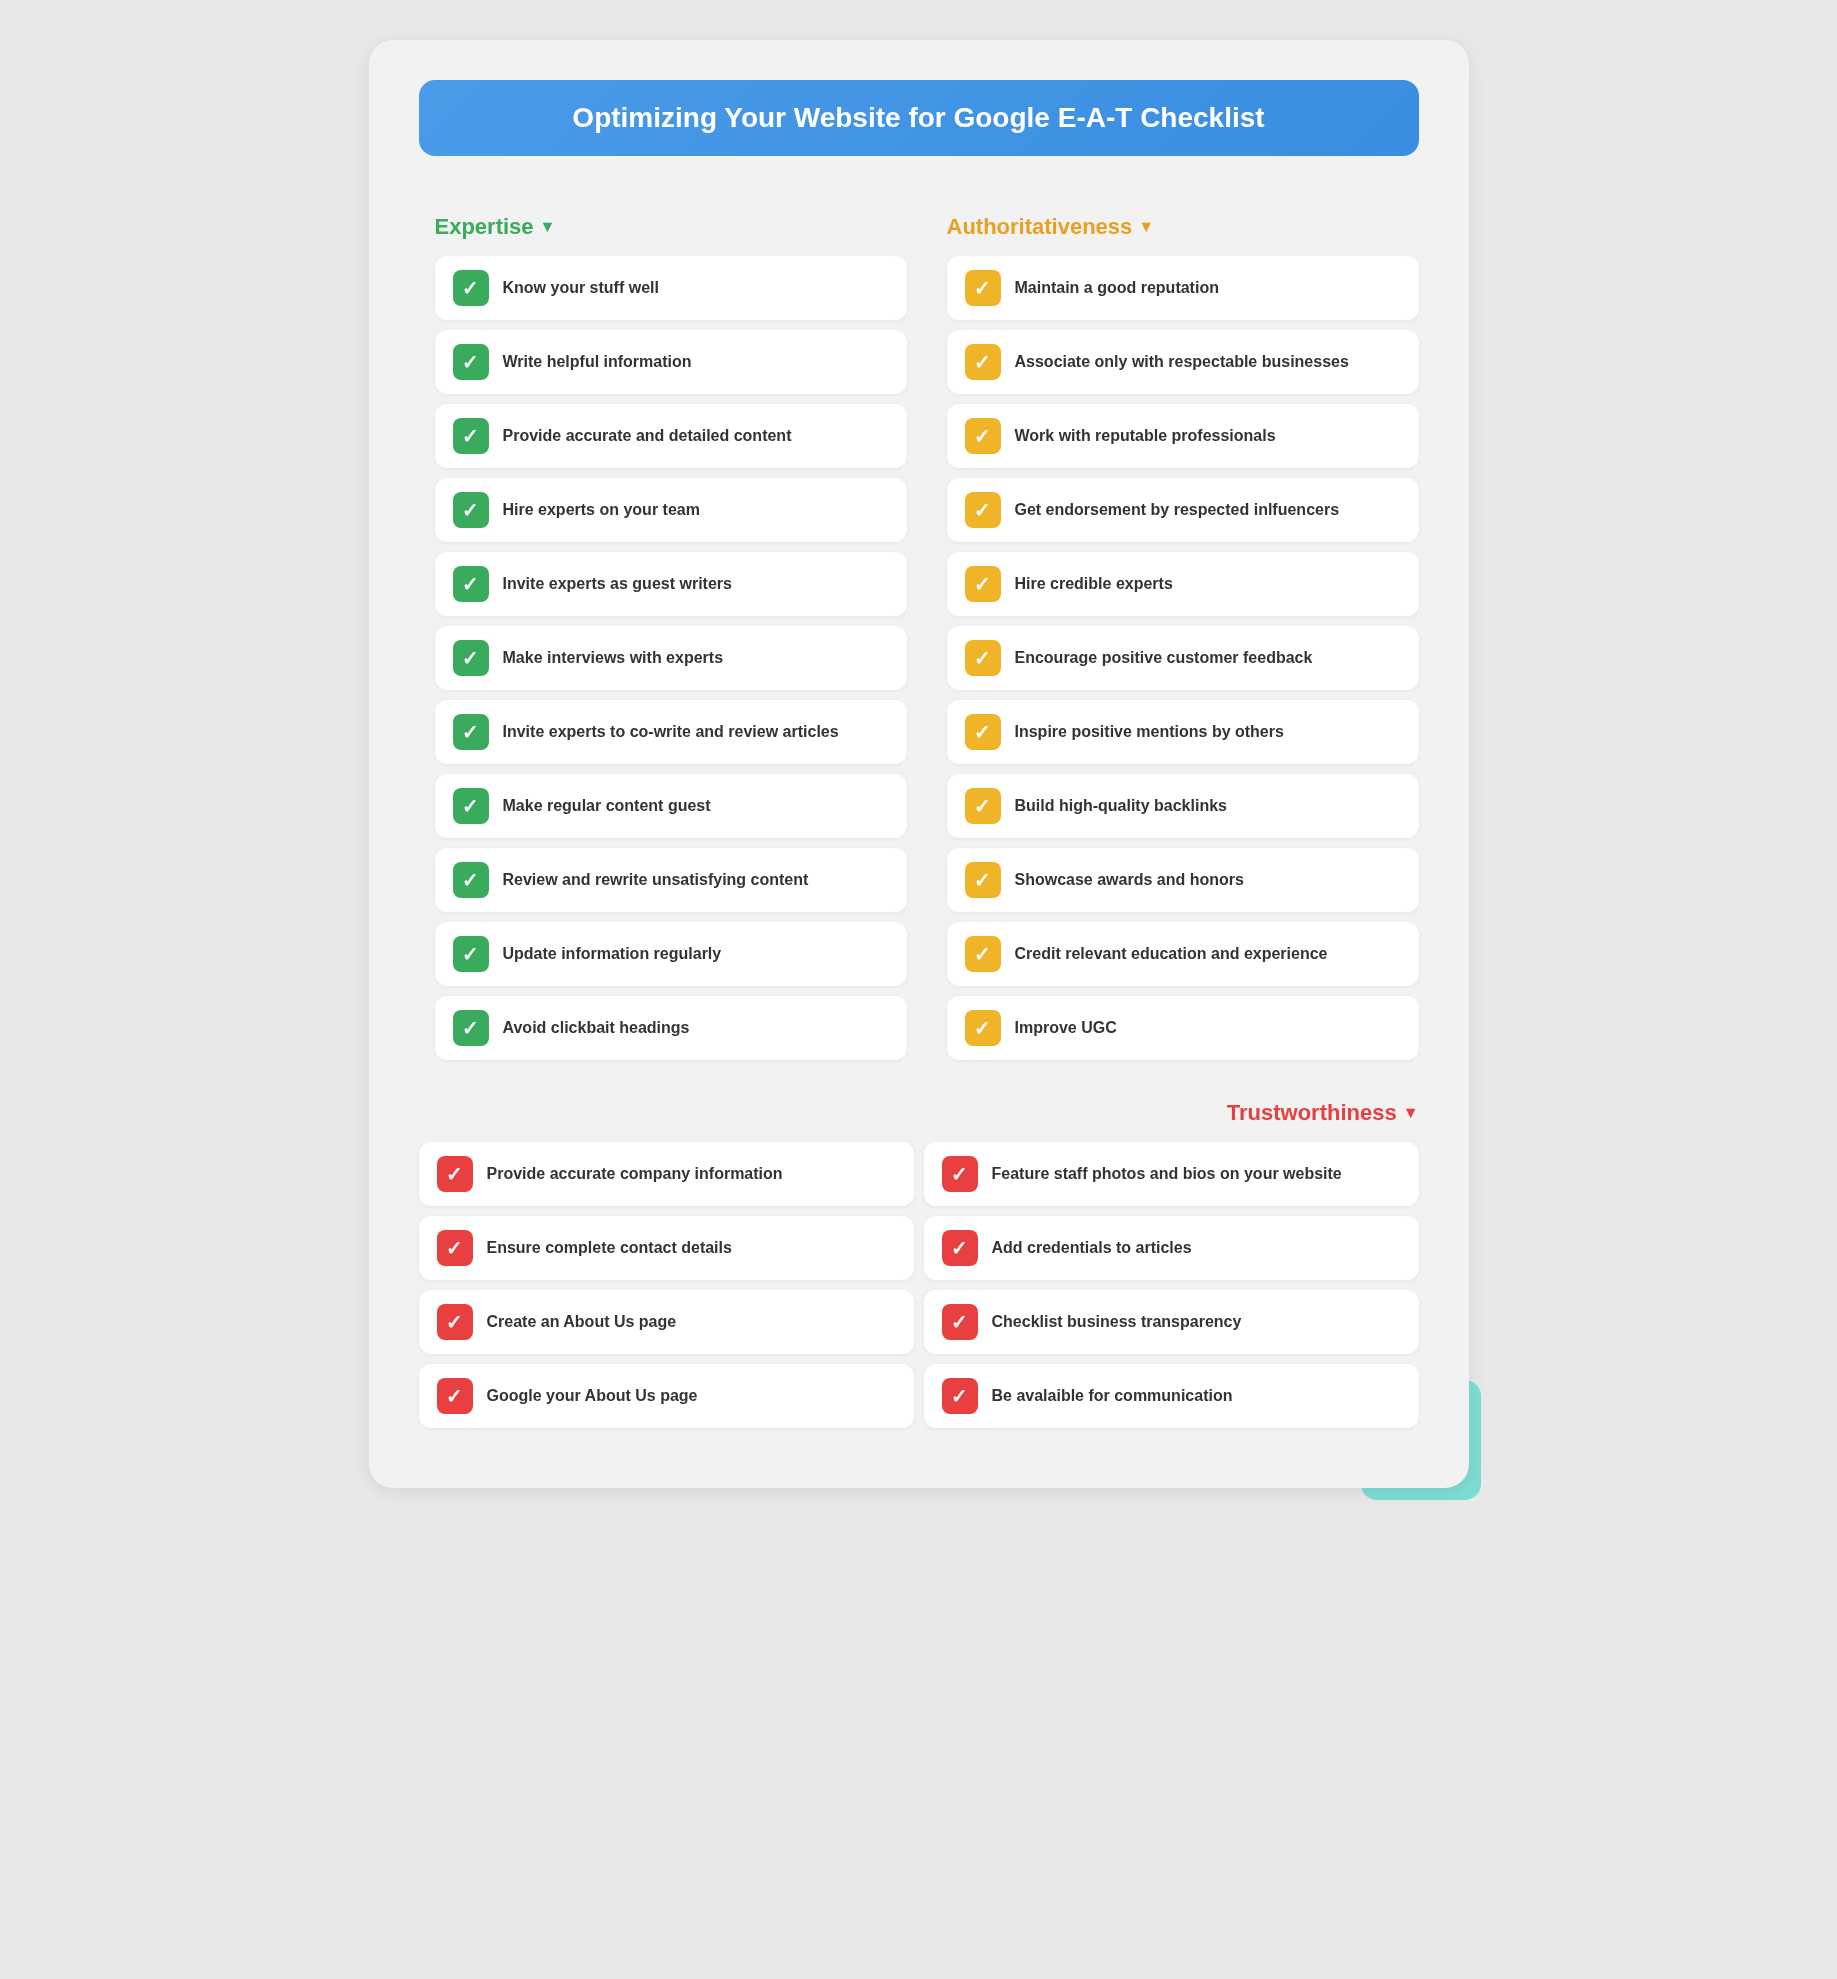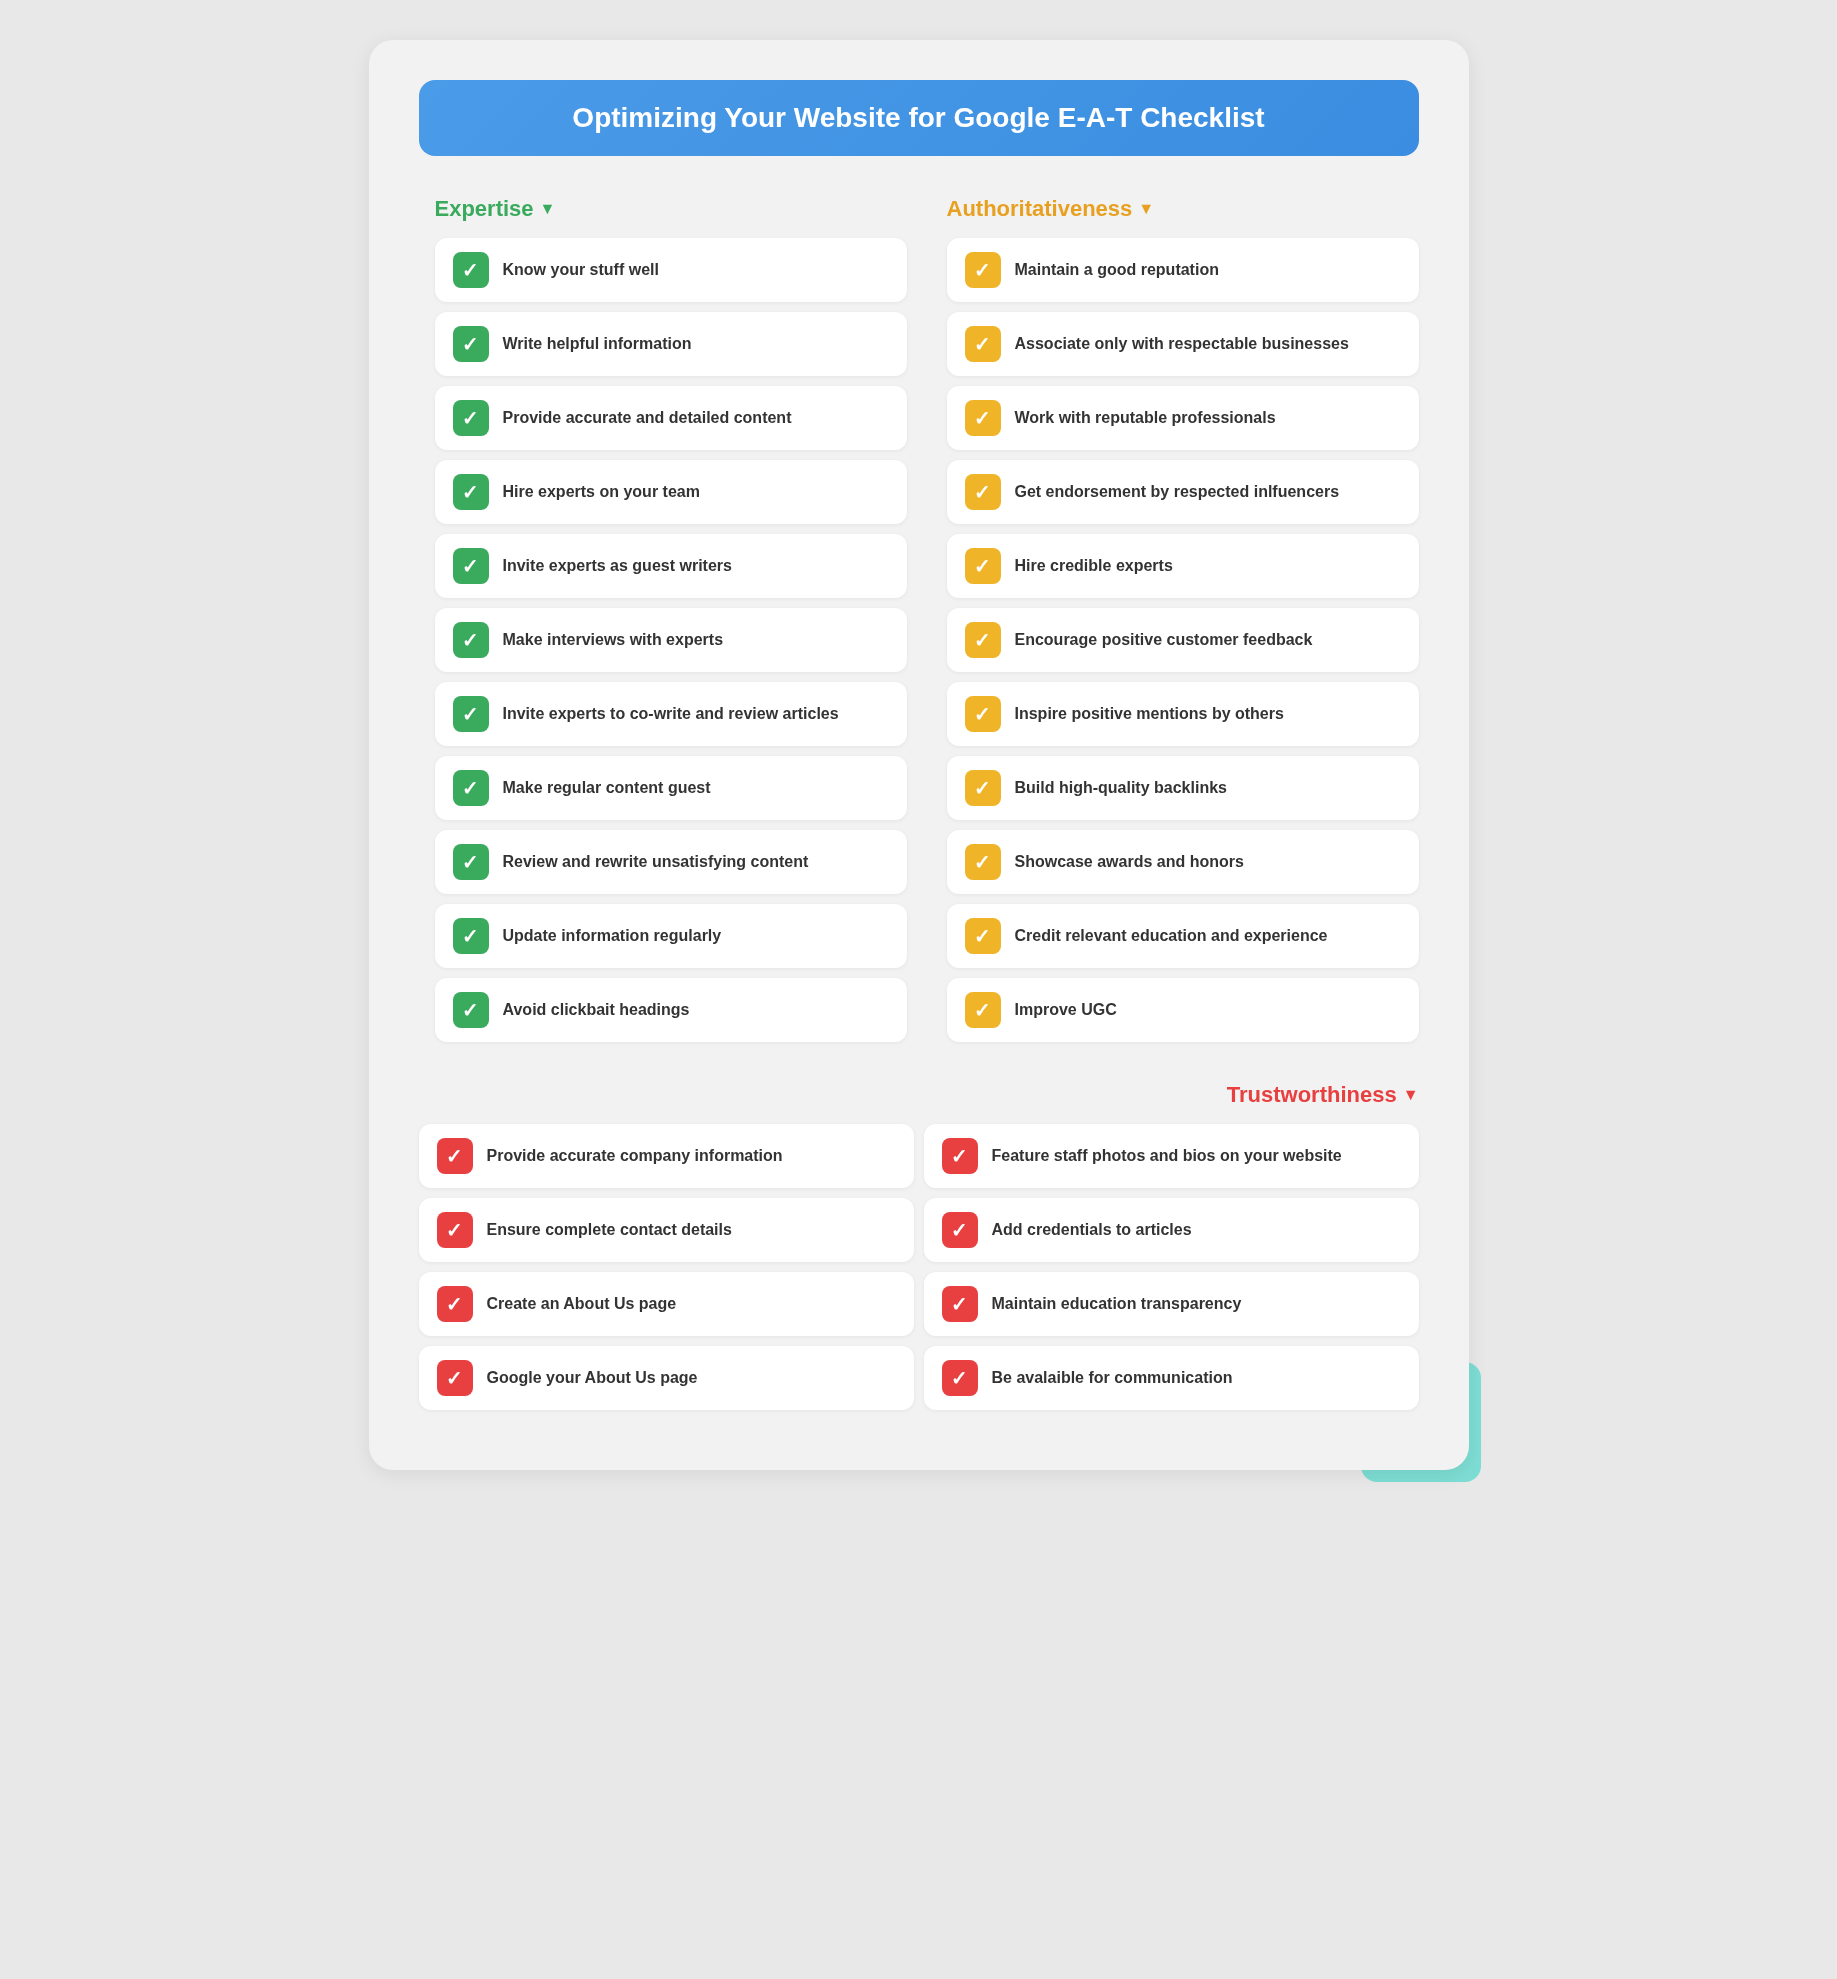--- a/index.html
+++ b/index.html
@@ -30,21 +30,21 @@
       height: 120px;
       background: #7dddd4;
       border-radius: 16px;
       z-index: -1;
     }
     .title-banner {
       background: linear-gradient(135deg, #4a9be8, #3a8de0);
       border-radius: 16px;
       padding: 22px 40px;
       text-align: center;
-      margin-bottom: 40px;
+      margin-bottom: 58px;
     }
     .title-banner h1 {
       color: white;
       font-size: 28px;
       font-weight: 700;
     }
     .two-col {
       display: grid;
       grid-template-columns: 1fr 1fr;
       gap: 40px;
@@ -264,21 +264,21 @@
           <div class="checklist-item">
             <div class="check-box check-red">✓</div>
             <span class="item-text">Feature staff photos and bios on your website</span>
           </div>
           <div class="checklist-item">
             <div class="check-box check-red">✓</div>
             <span class="item-text">Add credentials to articles</span>
           </div>
           <div class="checklist-item">
             <div class="check-box check-red">✓</div>
-            <span class="item-text">Maintain education transparency</span>
+            <span class="item-text">Checklist business transparency</span>
           </div>
           <div class="checklist-item">
             <div class="check-box check-red">✓</div>
             <span class="item-text">Be avalaible for communication</span>
           </div>
         </div>
     </div>
   </div>
 </div>
 

